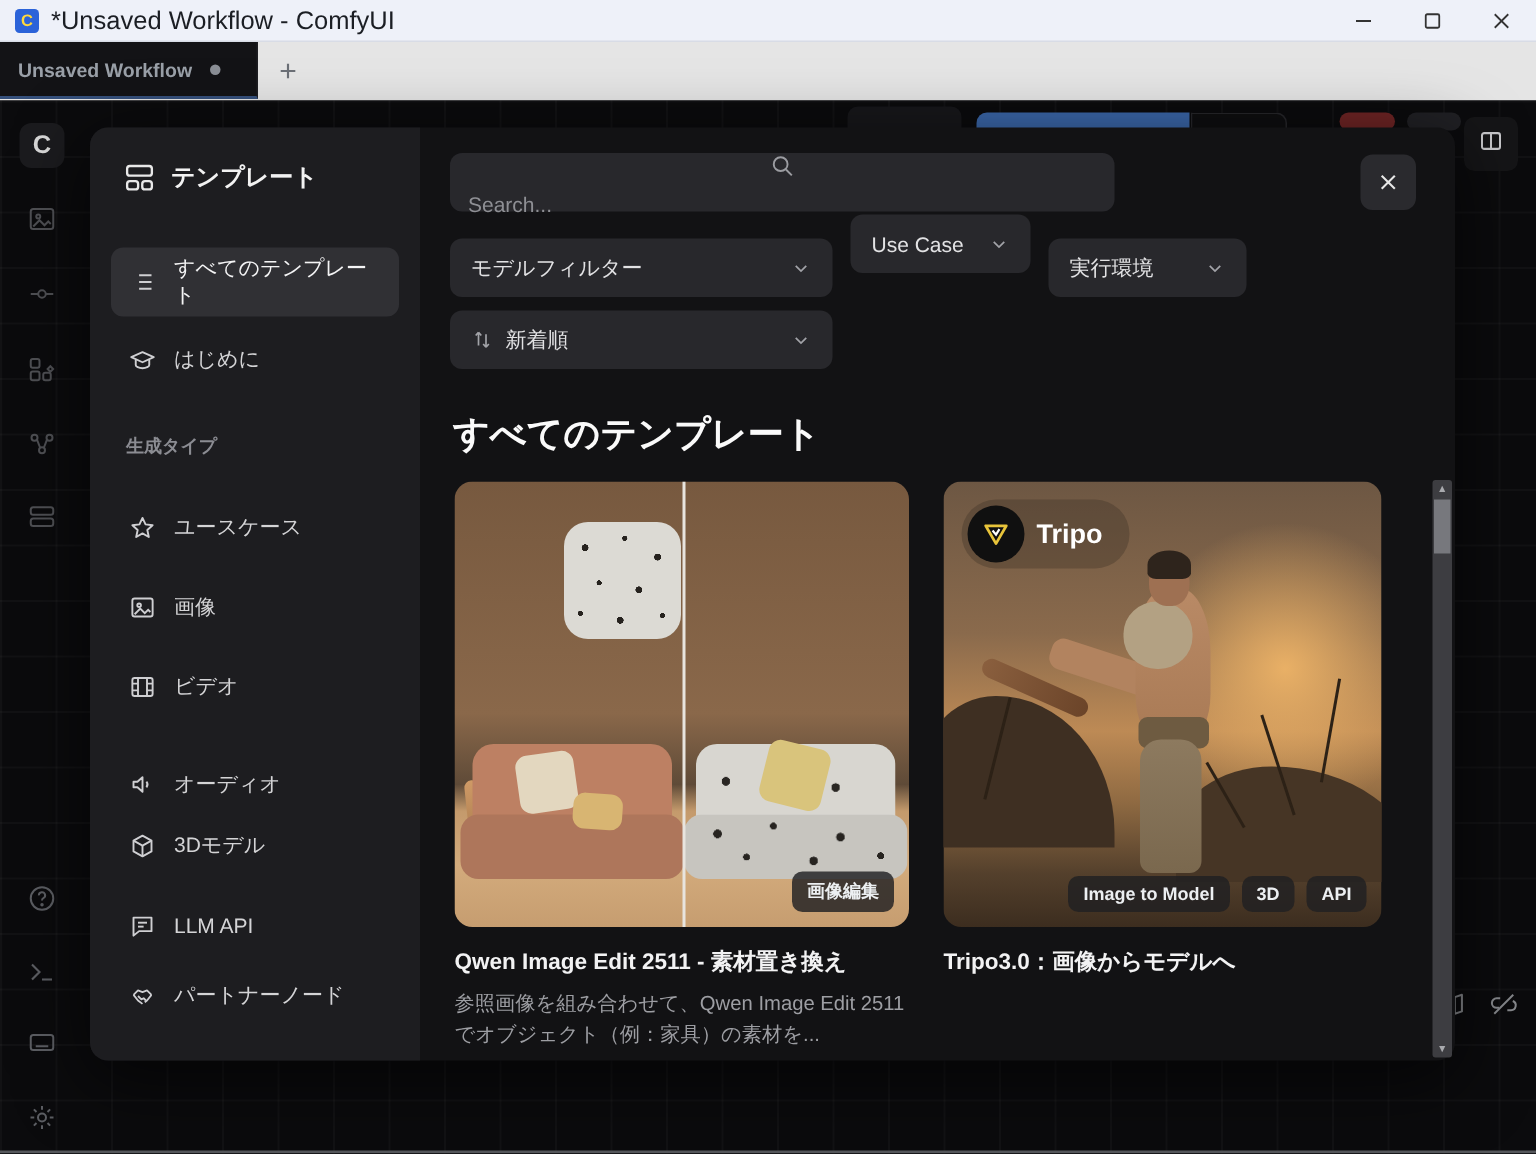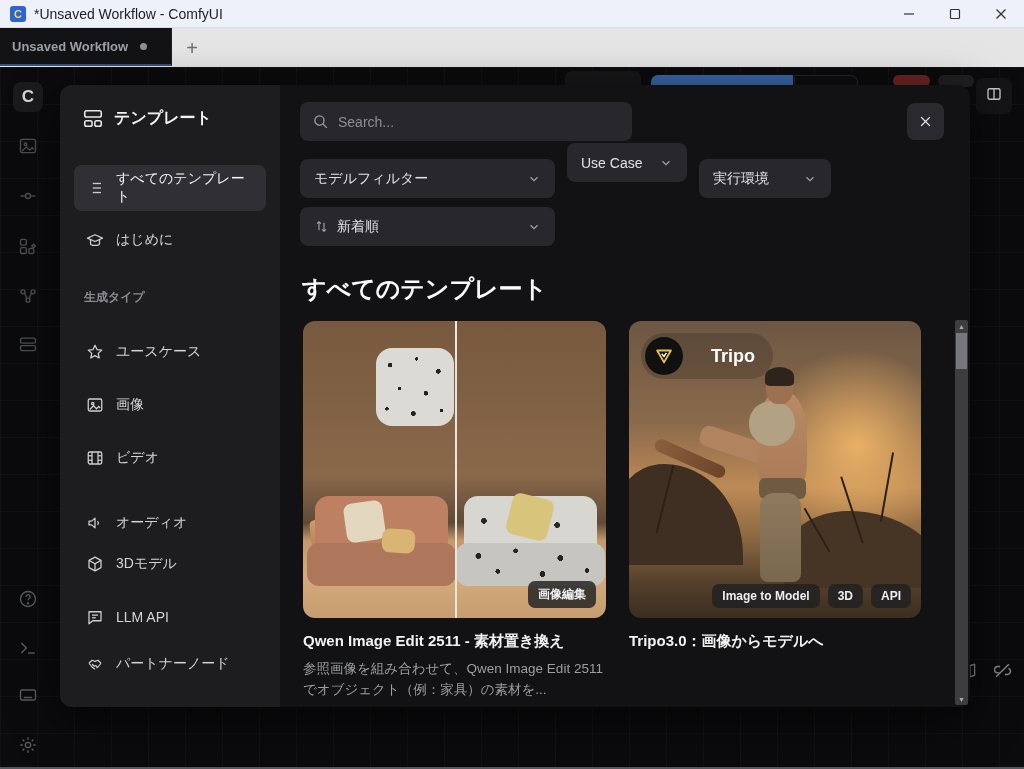--- a/index.html
+++ b/index.html
@@ -6,21 +6,21 @@
   html,body { width:1024px; height:769px; overflow:hidden; background:#000;
     font-family:"Liberation Sans","DejaVu Sans",sans-serif; }
   .app { position:relative; width:1024px; height:769px; background:#0c0c0e; }
 
   
   .titlebar { position:absolute; left:0; top:0; width:1024px; height:28px;
     background:#eef1f9; display:flex; align-items:center; border-bottom:1px solid #d8dce6; }
   .app-logo { width:16px; height:16px; margin-left:10px; border-radius:3px;
     background:#2b63d9; display:flex; align-items:center; justify-content:center;
     color:#ffd83d; font-weight:bold; font-size:11px; }
-  .win-title { margin-left:8px; font-size:14px; color:#1b1e24; }
+  .win-title { margin-left:8px; font-size:17px; color:#1b1e24; }
   .win-controls { position:absolute; right:0; top:0; height:28px; display:flex; }
   .win-btn { width:46px; height:28px; display:flex; align-items:center; justify-content:center; color:#222; }
   .win-btn svg { stroke:#333; }
 
   
   .tabbar { position:absolute; left:0; top:28px; width:1024px; height:39px; background:#e5e5e5; }
   .wtab { position:absolute; left:0; top:0; width:172px; height:38px; background:#131316;
     display:flex; align-items:center; padding:0 12px; border-right:1px solid #1e1e22;
     border-bottom:2px solid #35507c; }
   .wtab-label { color:#9aa0a8; font-size:13px; font-weight:bold; }
@@ -70,22 +70,22 @@
   .side-item { position:absolute; left:14px; width:192px; height:42px; border-radius:8px;
     display:flex; align-items:center; gap:12px; padding:0 12px; color:#d4d4d6; font-size:14px; }
   .side-item svg { stroke:#cfcfd2; flex:none; }
   .side-item.active { background:#303034; color:#f4f4f5; }
   .side-section { position:absolute; left:24px; top:204px; font-size:12px; color:#8b8c92; font-weight:bold; }
 
   .m-close { position:absolute; right:26px; top:18px; width:37px; height:37px; border-radius:8px;
     background:#2a2a2e; display:flex; align-items:center; justify-content:center; }
   .m-close svg { stroke:#e8e8e8; }
 
-  .search-box { position:absolute; left:240px; top:17px; width:332px; height:39px; border-radius:8px;
-    background:#28282c; display:flex; align-items:center; padding:0 12px; gap:9px; }
+  .search-box { position:absolute; left:240px; top:17px; width:443px; height:39px; border-radius:8px;
+    background:#28282c; display:flex; align-items:center; padding:0 12px; gap:9px;flex-direction:column; }
   .search-box svg { stroke:#9b9ca1; flex:none; }
   .search-input { background:transparent; border:none; outline:none; color:#e4e4e6; font-size:14px; width:100%;
     font-family:"Liberation Sans","DejaVu Sans",sans-serif; }
   .search-input::placeholder { color:#8e8f94; }
 
   .filter { position:absolute; height:39px; border-radius:8px; background:#28282c;
     display:flex; align-items:center; padding:0 14px; color:#e2e2e4; font-size:14px; gap:8px; }
   .filter svg { stroke:#a2a3a8; }
   .filter .spacer { flex:1; }
 
@@ -149,21 +149,21 @@
   .hero-fur { position:absolute; left:41%; top:27%; width:16%; height:15%;
     border-radius:48%; background:#b3a183; }
   .hero-belt { position:absolute; left:44.5%; top:53%; width:16%; height:7%;
     border-radius:6px; background:#6e5b41; }
   .hero-legs { position:absolute; left:45%; top:58%; width:14%; height:30%;
     border-radius:14px 14px 8px 8px; background:linear-gradient(180deg,#8d7a5f,#7a684e); }
   .hero-arm { position:absolute; left:24%; top:38%; width:24%; height:7%;
     border-radius:8px; background:#b2835f; transform:rotate(18deg); }
   .club { position:absolute; left:8%; top:44%; width:26%; height:4.5%;
     border-radius:8px; background:linear-gradient(90deg,#8a5f3e,#6b4429); transform:rotate(24deg); }
-  .logo-pill { position:absolute; left:12px; top:12px; display:flex; align-items:center; gap:28px;
+  .logo-pill { position:absolute; left:12px; top:12px; display:flex; align-items:center; gap:8px;
     padding:4px 18px 4px 4px; border-radius:24px; background:rgba(60,48,36,.35); }
   .tripo-circle { width:38px; height:38px; border-radius:50%; background:#101010;
     display:flex; align-items:center; justify-content:center; }
   .tripo-name { color:#fff; font-size:18px; font-weight:bold; }
 
   
   .m-scrollbar { position:absolute; right:2px; top:235px; width:13px; height:385px;
     background:#3d3d41; border-radius:2px; }
   .sb-arrow { position:absolute; left:0; width:13px; height:12px; display:flex;
     align-items:center; justify-content:center; color:#a9aaae; font-size:7px; }

